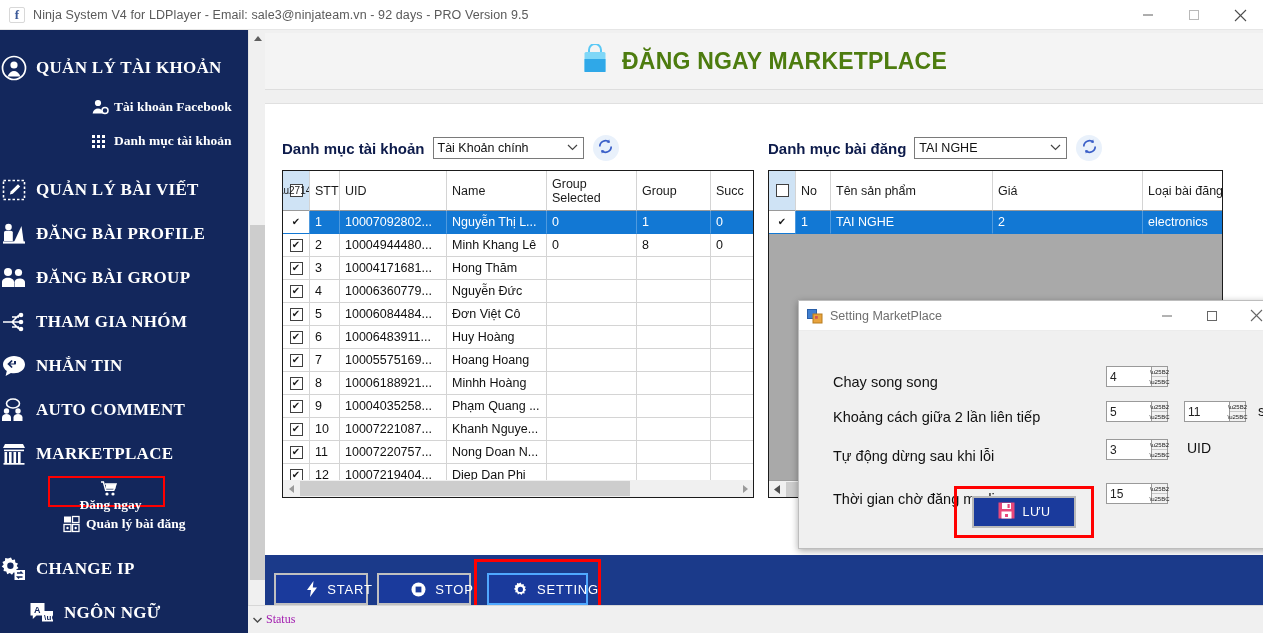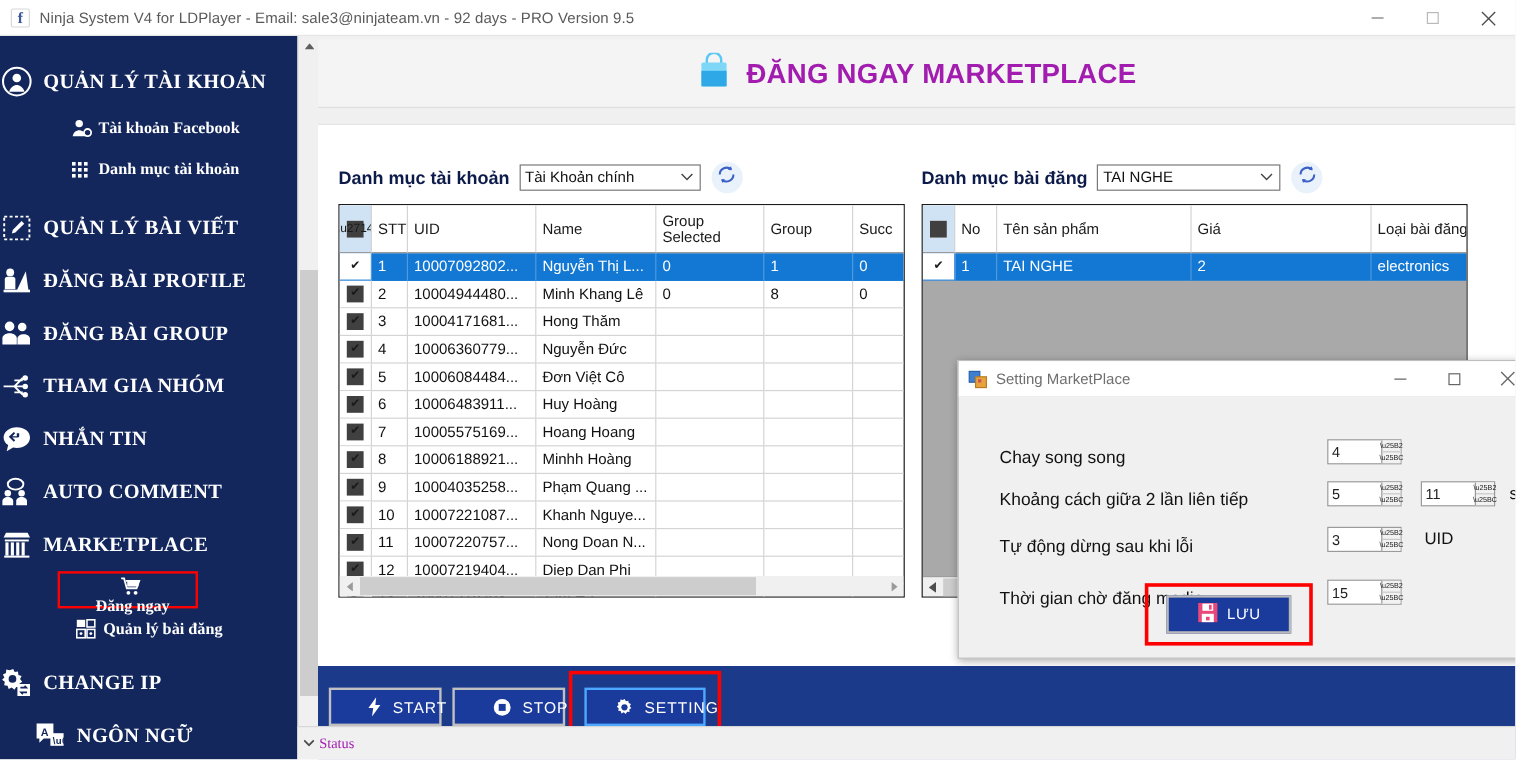--- a/index.html
+++ b/index.html
@@ -58,21 +58,21 @@
     display: flex; align-items: center;
     color: #ffffff;
     font-family: "Liberation Serif", serif;
     cursor: default;
   }
   .nav-main {
     height: 44px; 
     font-size: 17px; font-weight: bold; letter-spacing: .3px;
   }
   .nav-sub {
-    height: 34px; padding-left: 58px;
+    height: 34px; padding-left: 90px;
     font-size: 13.5px; font-weight: bold;
   }
   .nav-ico {
     display: inline-flex; align-items: center; justify-content: center;
     margin-right: 8px; flex: 0 0 auto;
   }
   .nav-main .nav-ico { width: 28px; height: 28px; }
   .nav-sub .nav-ico { width: 19px; height: 19px; margin-right: 5px; }
   .nav-ico svg { display:block; }
   .nav-hl {
@@ -113,21 +113,21 @@
   }
   .pagehead {
     position: absolute; left: 0; top: 3px; width: 998px; height: 57px;
     background: #f4f4f4;
     border-bottom: 1px solid #dedede;
     display: flex; align-items: center; justify-content: center;
   }
   .pagehead .bag { margin-right: 13px; }
   .pagehead h1 {
     margin: 0; font-size: 23px; font-weight: bold;
-    color: #a21caf; letter-spacing: .2px;
+    color: #4d7c0f; letter-spacing: .2px;
     font-family: "Liberation Sans", sans-serif;
   }
 
   
   .card {
     position: absolute; left: 0; top: 73px;
     width: 998px; height: 452px;
     background: #ffffff;
     border-top: 1px solid #e0e0e0;
   }
@@ -191,21 +191,21 @@
   .gcell.wrap { white-space: normal; line-height: 14px; }
   .gcell.chk {
     background: #cfe3f5; justify-content: center; padding: 0;
   }
   .grow.sel { background: #1278d4; }
   .grow.sel .gcell { color: #ffffff; border-right-color: #4f9ade; border-bottom-color: #1278d4; }
   .grow.sel .gcell.chk { background: #1278d4; }
   .grow.body .gcell.chk { background: #ffffff; }
 
   .cbx {
-    width: 13px; height: 13px; border: 7px solid #404040;
+    width: 13px; height: 13px; border: 1px solid #404040;
     background: #fff; display: inline-flex;
     align-items: center; justify-content: center;
     font-size: 10px; color: #1a1a1a; line-height: 1;
   }
   .grow.sel .cbx { border-color: #ffffff; }
 
   
   .c-chk { width: 27px; }
   .c-stt { width: 30px; }
   .c-uid { width: 107px; }

